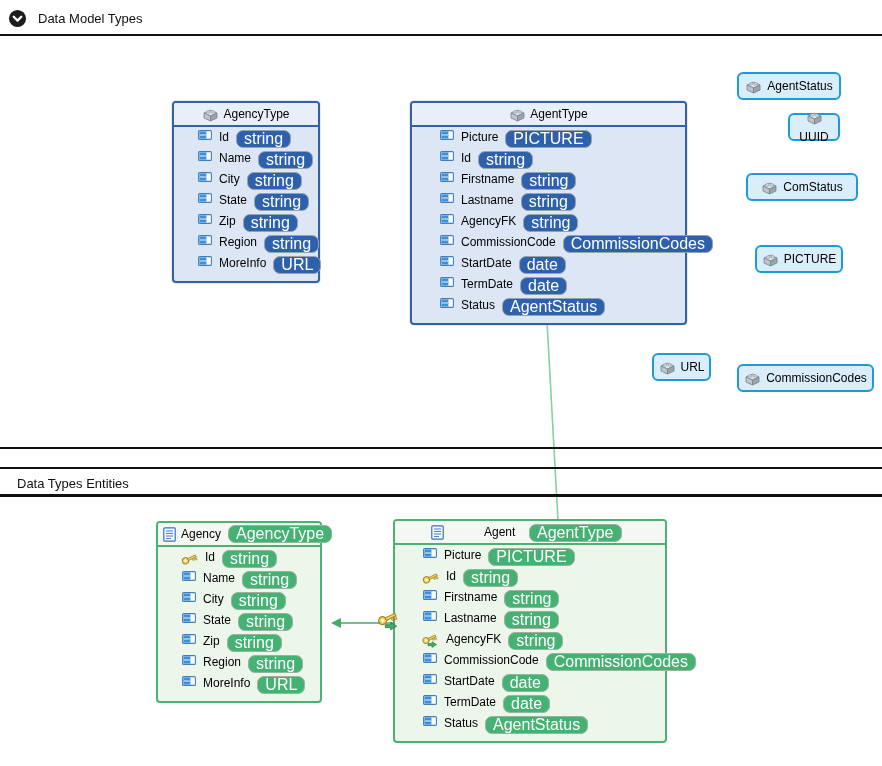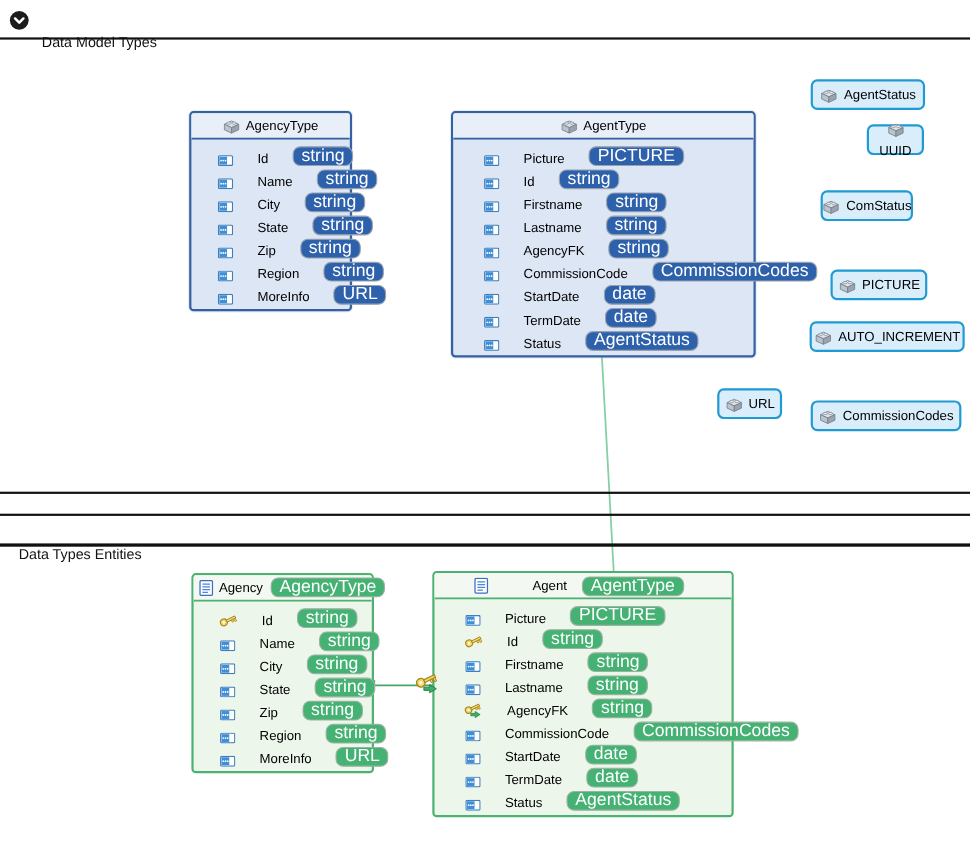--- a/index.html
+++ b/index.html
@@ -1,40 +1,40 @@
 <!DOCTYPE html>
 <html style="--type_badge: #2e61ac; --entity_badge: #45b274; --type_box_border: #3560a2; --type_box_header: #e9eff9; --type_box_body: #dce6f4; --entity_box_border: #4db271; --entity_box_header: #f3f9f2; --entity_box_body: #ecf6ea; --simple_type_border: #1f9ad2; --simple_type_body: #d9edfa; --connector_light: #85cfa3; --connector_dark: #44aa66;"><head>
 <meta charset="utf-8">
 <style>
   html,body{margin:0;padding:0;background:#fff;}
   .canvas{
     position:relative;width:882px;height:766px;background:#fff;overflow:hidden;
     font-family:"Liberation Sans", sans-serif;color:#000;
   }
   .hline{position:absolute;left:0;width:882px;background:#111;}
-  .sec-title{position:absolute;font-size:13px;color:#111;margin-top:20px;}
+  .sec-title{position:absolute;font-size:13px;color:#111;}
   .collapse-btn{position:absolute;left:8px;top:9px;width:19px;height:19px;cursor:pointer;}
 
   
   .tbox{position:absolute;border:2px solid var(--type_box_border,#3560a2);border-radius:4px;
         background:var(--type_box_body,#dce6f4);box-shadow:0 0 0 1px rgba(180,195,220,.35);}
   .tbox .hd{display:flex;align-items:center;justify-content:center;gap:4px;height:22px;
         background:var(--type_box_header,#e9eff9);border-bottom:2px solid var(--type_box_border,#3560a2);
         border-radius:2px 2px 0 0;font-size:12px;}
   .tbox .bd{padding:3px 0 4px 0;}
 
   
   .ebox{position:absolute;border:2px solid var(--entity_box_border,#4db271);border-radius:4px;
         background:var(--entity_box_body,#ecf6ea);}
   .ebox .hd{display:flex;align-items:center;gap:5px;height:22px;padding-left:5px;position:relative;
         background:var(--entity_box_header,#f3f9f2);border-bottom:2px solid var(--entity_box_border,#4db271);
         border-radius:2px 2px 0 0;font-size:12px;}
   .ebox .bd{padding:3px 0 4px 0;}
 
-  .frow{display:flex;align-items:flex-end;gap:22px;height:21px;font-size:12px;}
+  .frow{display:flex;align-items:flex-start;gap:7px;height:21px;font-size:12px;}
   .ind24{padding-left:24px;} .ind28{padding-left:28px;}
   .badge{font-size:16px;line-height:13px;color:#fff;padding:1px 7px 2px 7px;border-radius:7px;white-space:nowrap;}
   .badge.blue{background:var(--type_badge,#2e61ac);border:1px solid #98a2ae;}
   .badge.green{background:var(--entity_badge,#45b274);border:1px solid #9ab3a0;}
   .hd .badge{margin-left:2px;}
   .abs-badge{position:absolute;left:132px;top:3px;}
 
   
   .chip{position:absolute;display:flex;align-items:center;justify-content:center;gap:5px;
         border:2px solid var(--simple_type_border,#1f9ad2);border-radius:6px;
@@ -255,57 +255,51 @@
         <use href="#ic-brick"></use>
       </svg>
       <span>AgentStatus</span>
     </div>
   <div class="chip" style="left:788px;top:113px;width:52px;flex-direction:column;">
       <svg class="icon16">
         <use href="#ic-brick"></use>
       </svg>
       <span>UUID</span>
     </div>
-  <div class="chip" style="left:746px;top:173px;width:84px;">
+  <div class="chip" style="left:746px;top:173px;width:112px;">
       <svg class="icon16">
         <use href="#ic-brick"></use>
       </svg>
       <span>ComStatus</span>
     </div>
   <div class="chip" style="left:755px;top:245px;width:88px;">
       <svg class="icon16">
         <use href="#ic-brick"></use>
       </svg>
       <span>PICTURE</span>
-    </div>
-  <div class="chip" style="left:736px;top:292px;width:141px;">
-      <svg class="icon16">
-        <use href="#ic-brick"></use>
-      </svg>
-      <span>AUTO_INCREMENT</span>
     </div>
   <div class="chip" style="left:652px;top:353px;width:59px;">
       <svg class="icon16">
         <use href="#ic-brick"></use>
       </svg>
       <span>URL</span>
     </div>
   <div class="chip" style="left:737px;top:364px;width:137px;">
       <svg class="icon16">
         <use href="#ic-brick"></use>
       </svg>
       <span>CommissionCodes</span>
     </div>
 
   <div class="hline" style="top:447px;height:2px;"></div>
   <div class="hline" style="top:467px;height:2px;"></div>
   <span class="sec-title" style="left:17px;top:476px;">Data Types Entities</span>
   <div class="hline" style="top:494px;height:3px;"></div>
 
-  <div class="ebox" style="left:174px;top:521px;width:162px;">
+  <div class="ebox" style="left:156px;top:521px;width:162px;">
     <div class="hd">
       <svg class="icon-doc">
           <use href="#ic-doc"></use>
         </svg>
       <span>Agency</span>
       <span class="badge green">AgencyType</span>
     </div>
     <div class="bd">
       <div class="frow ind24">
           <svg class="icon-key">

